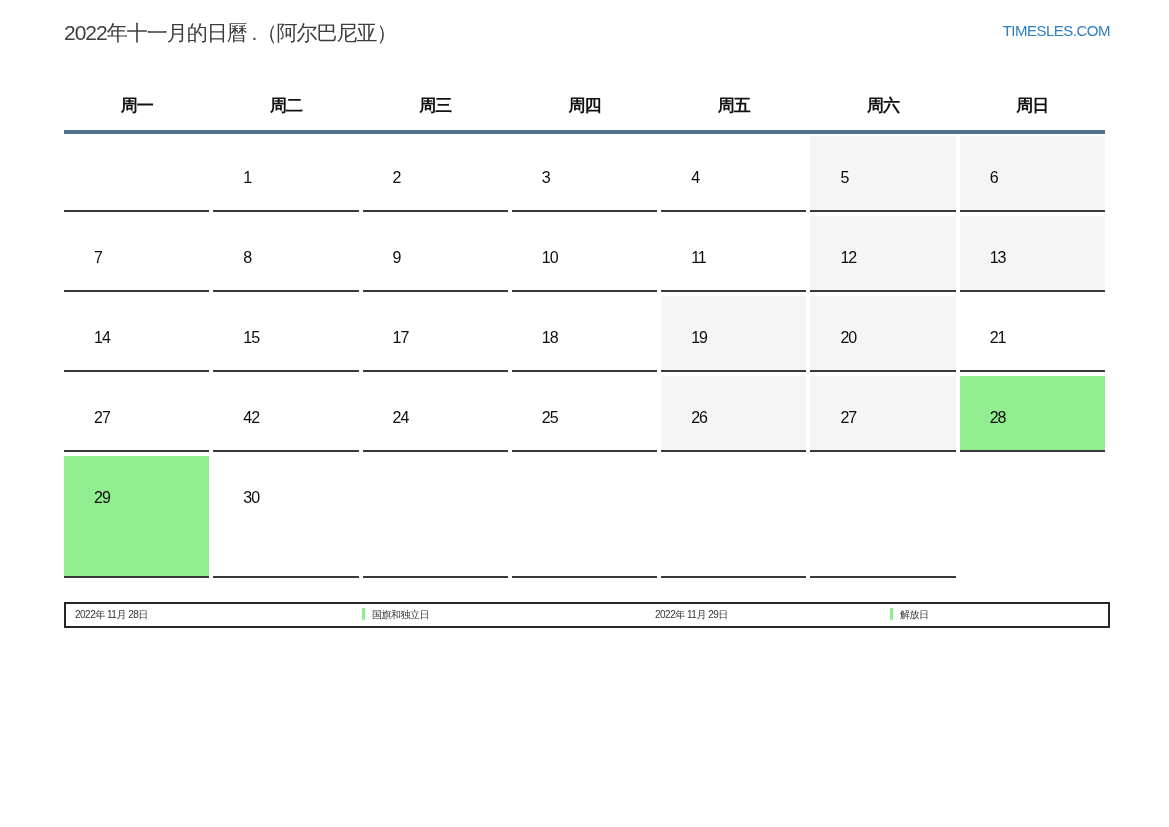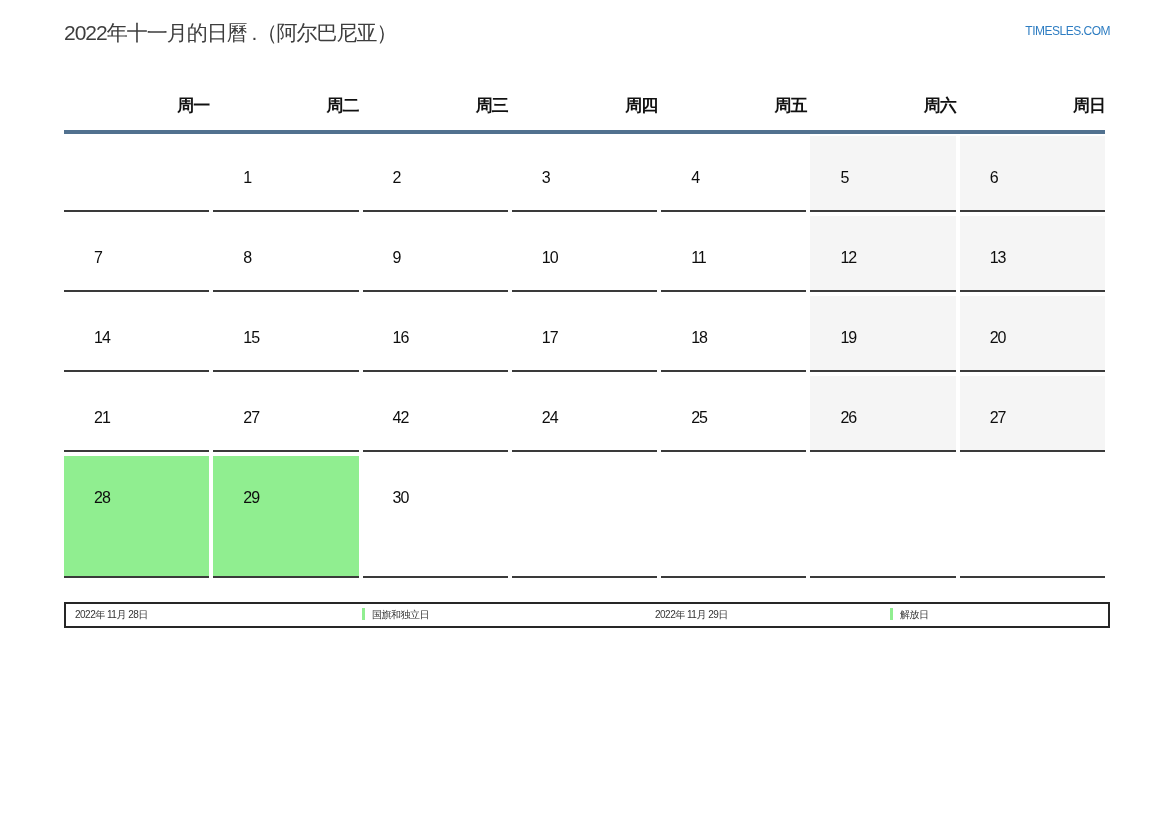--- a/index.html
+++ b/index.html
@@ -19,33 +19,33 @@
   }
   .page{padding:20px 59px 0 64px;}
 
   
   .topbar{display:flex;justify-content:space-between;align-items:flex-start;height:28px;text-align:right;}
   .title{
     margin:0;font-size:21px;font-weight:normal;color:#3d3d3d;
     letter-spacing:-1px;line-height:26px;white-space:nowrap;
   }
   .site{
-    font-size:12px;color:var(--site-blue);text-decoration:none;
+    font-size:15px;color:var(--site-blue);text-decoration:none;
     letter-spacing:-0.5px;line-height:22px;cursor:pointer;
   }
 
   
   .cal{width:1041px;}
   .weekdays{
     margin-top:32px;height:50px;
     display:grid;grid-template-columns:repeat(7,1fr);column-gap:4px;
     align-items:center;
   }
   .weekdays .wd{
-    text-align:right;font-size:17px;font-weight:bold;color:#111;
+    text-align:center;font-size:17px;font-weight:bold;color:#111;
     letter-spacing:-1px;
   }
   .divider{height:4px;background:var(--divider);margin-bottom:2px;}
 
   
   .grid{
     display:grid;
     grid-template-columns:repeat(7,1fr);
     grid-template-rows:76px 76px 76px 76px 122px;
     column-gap:4px;row-gap:4px;
@@ -104,21 +104,20 @@
         <div class="cell weekend"><span>6</span></div>
         <div class="cell"><span>7</span></div>
         <div class="cell"><span>8</span></div>
         <div class="cell"><span>9</span></div>
         <div class="cell"><span>10</span></div>
         <div class="cell"><span>11</span></div>
         <div class="cell weekend"><span>12</span></div>
         <div class="cell weekend"><span>13</span></div>
         <div class="cell"><span>14</span></div>
         <div class="cell"><span>15</span></div>
-        <div class="cell"><span>16</span></div>
         <div class="cell"><span>17</span></div>
         <div class="cell"><span>18</span></div>
         <div class="cell weekend"><span>19</span></div>
         <div class="cell weekend"><span>20</span></div>
         <div class="cell"><span>21</span></div>
         <div class="cell"><span>27</span></div>
         <div class="cell"><span>42</span></div>
         <div class="cell"><span>24</span></div>
         <div class="cell"><span>25</span></div>
         <div class="cell weekend"><span>26</span></div>

